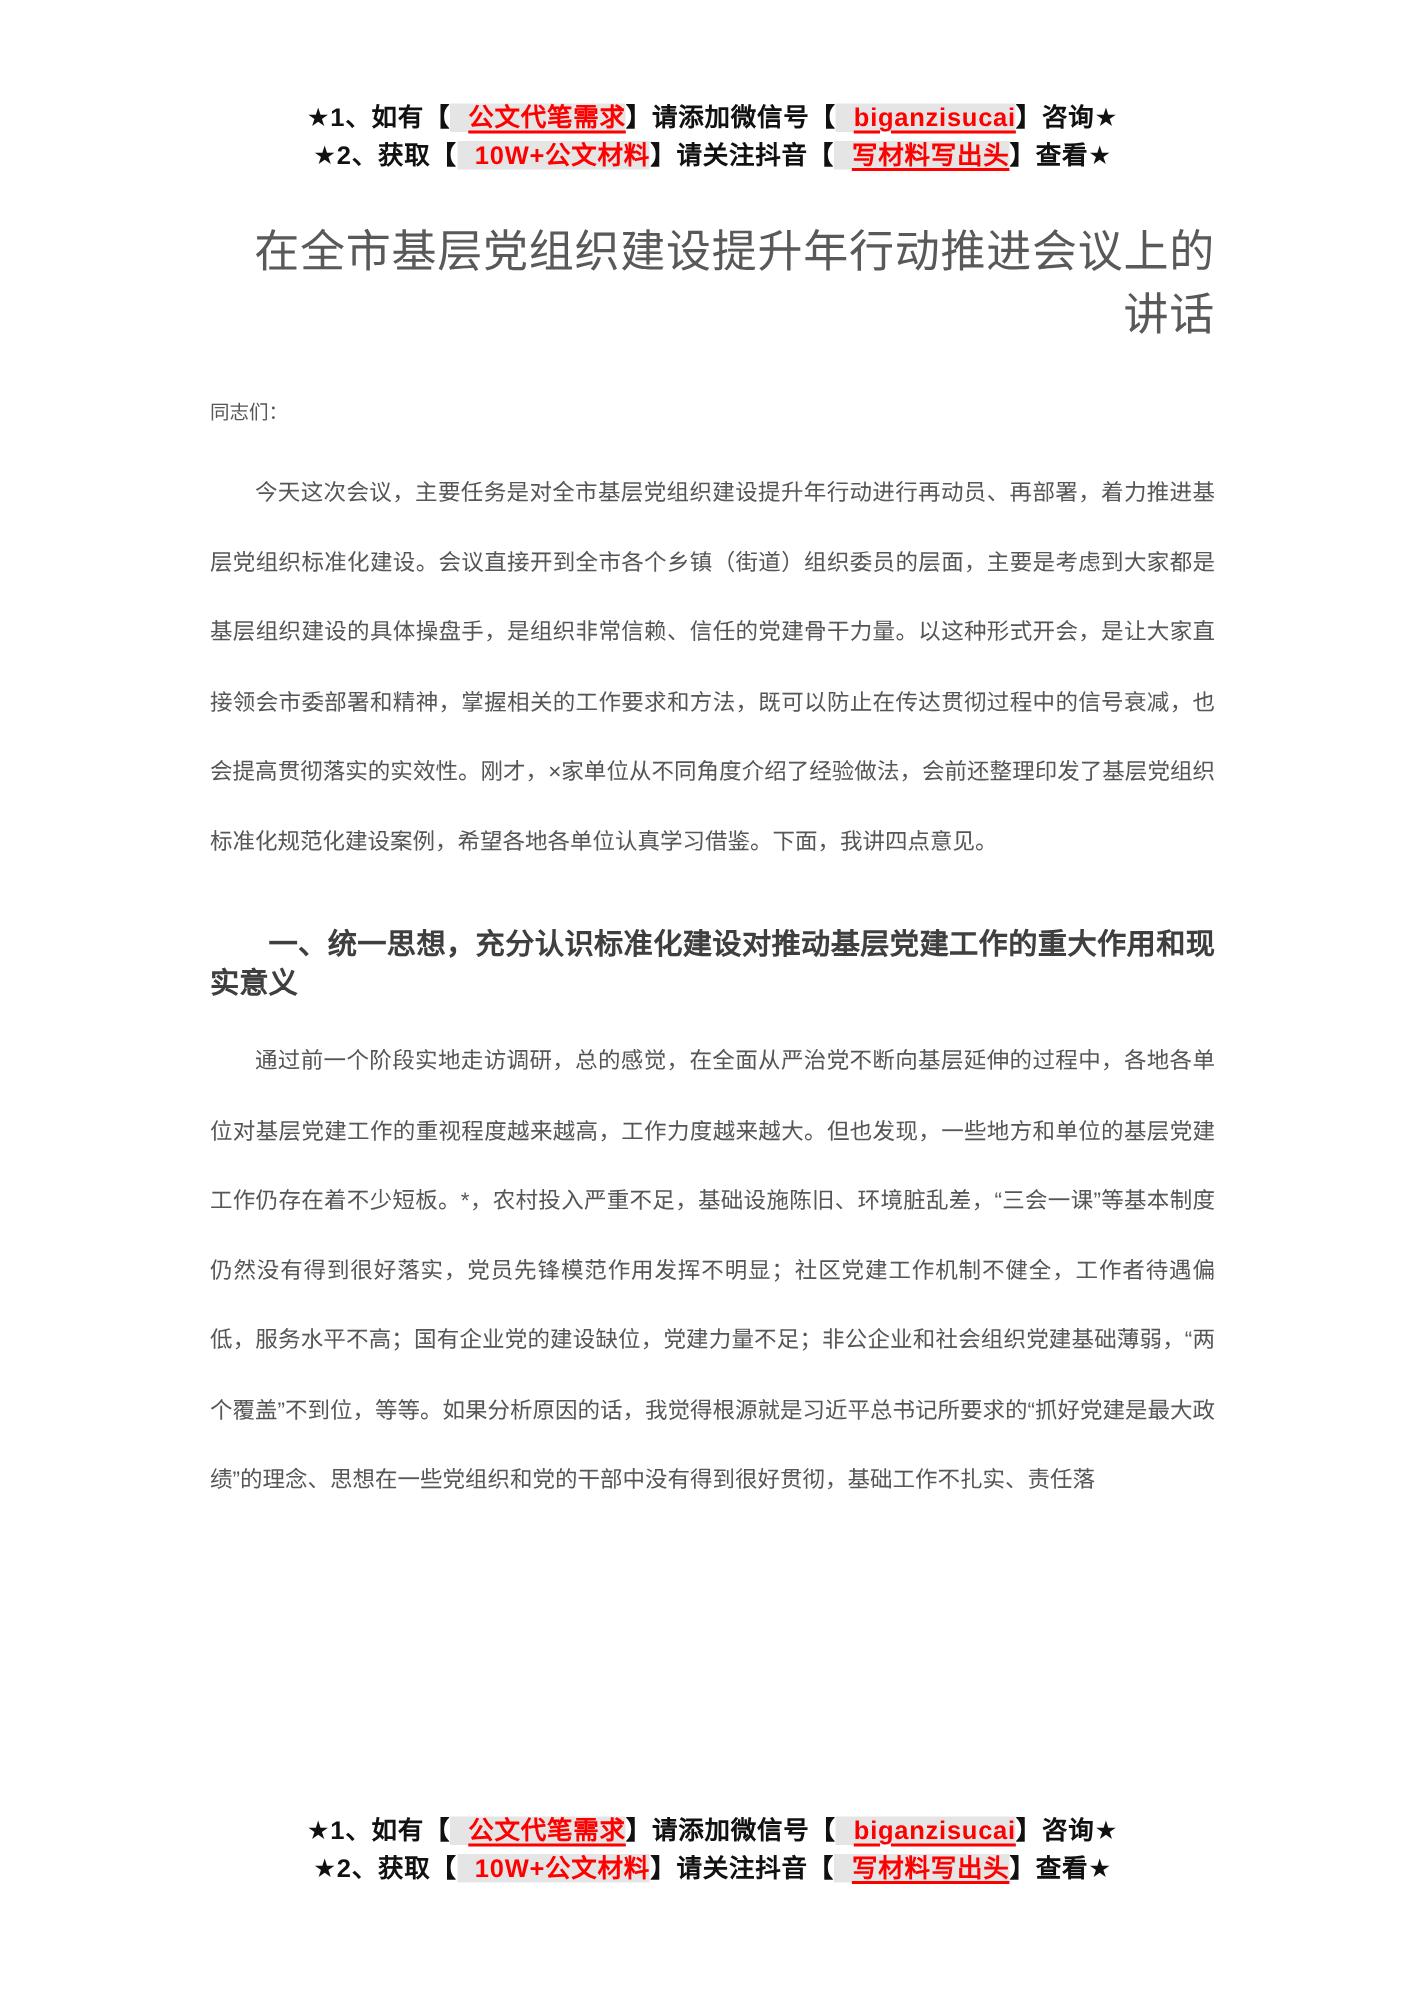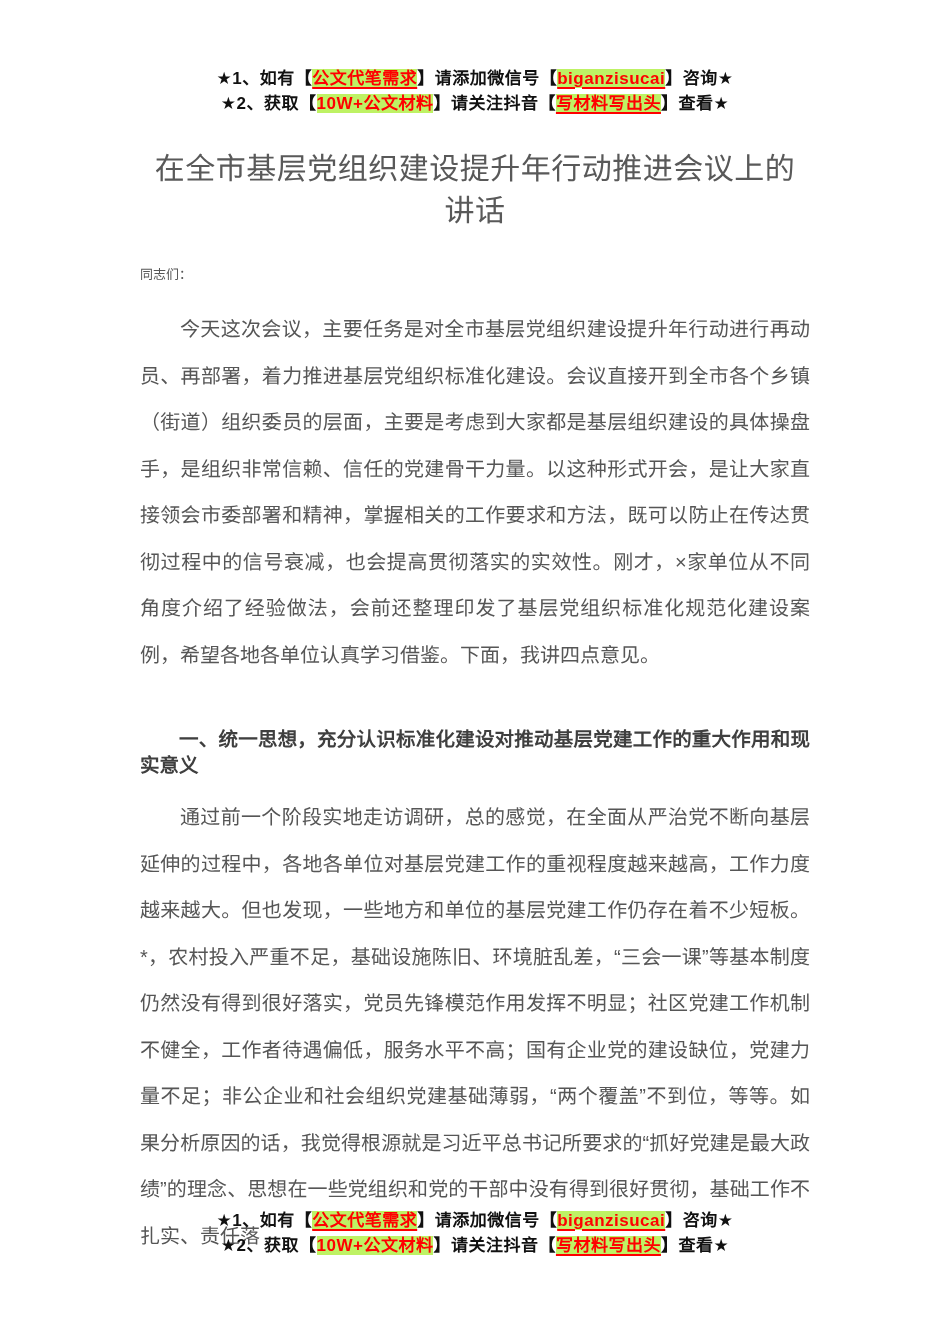--- a/index.html
+++ b/index.html
@@ -18,61 +18,62 @@
     text-align: center;
     font-size: 17px;
     font-weight: bold;
     color: #111111;
     line-height: 25px;
     letter-spacing: 0.5px;
   }
   .promo-header { padding-top: 66px; }
   .promo-footer { position: absolute; left: 0; right: 0; top: 1208px; }
   .hl {
-    background: #bef264;
+    background: #e5e5e5;
     color: #ff0000;
+    padding-left: 12px;
   }
   .hl-ul {
     text-decoration: underline;
     text-decoration-color: #ff0000;
     text-decoration-thickness: 2px;
     text-underline-offset: 3px;
   }
   .black-ul {
     text-decoration-thickness: 2px;
     text-underline-offset: 3px;
   }
   
   .content { width: 670px; margin: 0 auto; }
   .doc-title {
     margin-top: 32px;
     font-size: 30px;
     font-weight: 400;
     color: #595959;
-    text-align: center;
+    text-align: right;
     line-height: 1.4;
     letter-spacing: 0.5px;
   }
   .salutation {
     margin-top: 20px;
     font-size: 13px;
     color: #565656;
     line-height: 46px;
   }
   .body-para {
-    font-size: 20px;
+    font-size: 15px;
     color: #565656;
     line-height: 46.5px;
     text-align: justify;
     text-indent: 2em;
     margin-top: 8px;
     word-break: break-all;
   }
   .section-heading {
-    margin-top: 48px;
+    margin-top: 32px;
     font-size: 19.5px;
     font-weight: bold;
     color: #3f3f3f;
     line-height: 26px;
     text-indent: 2em;
     text-align: justify;
   }
   .body-para.after-heading { margin-top: 16px; }
 </style>
 </head>

